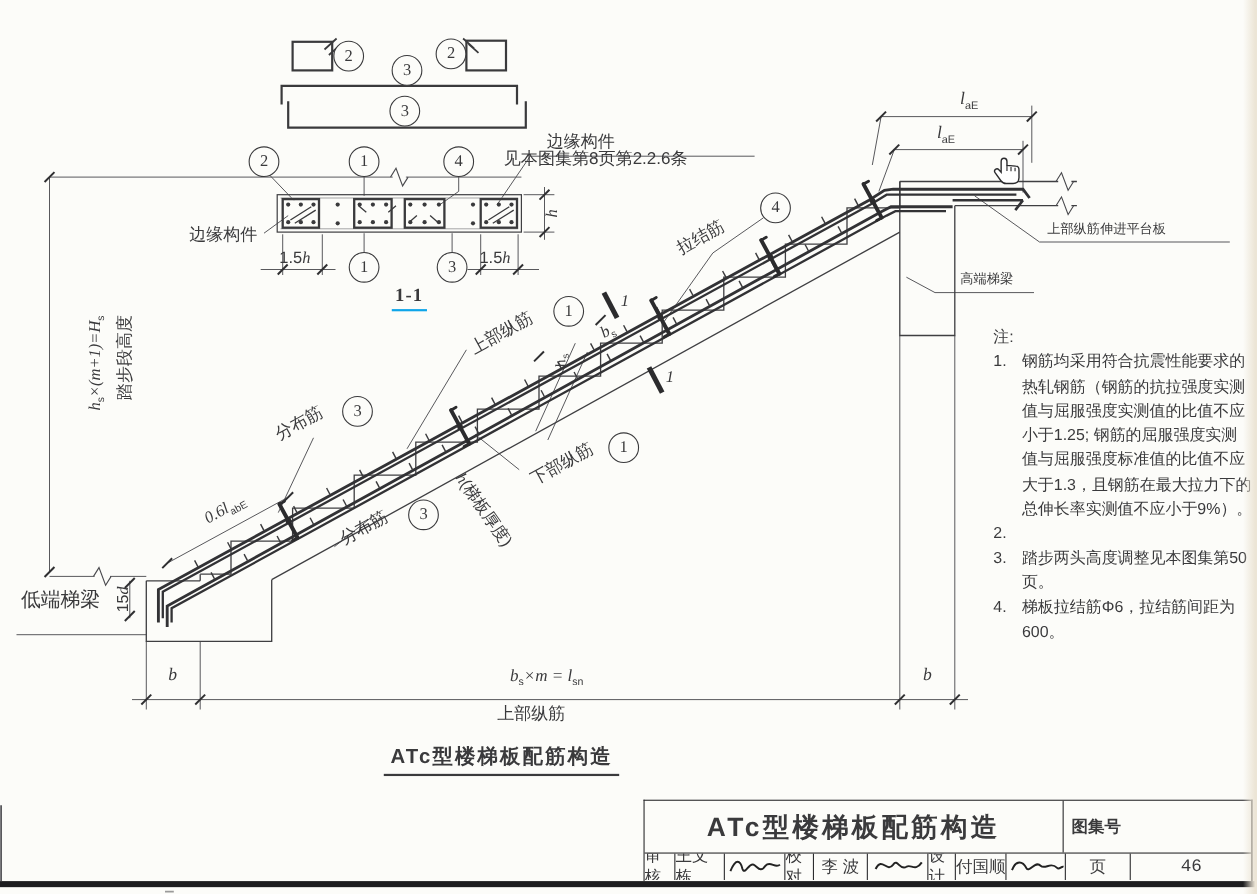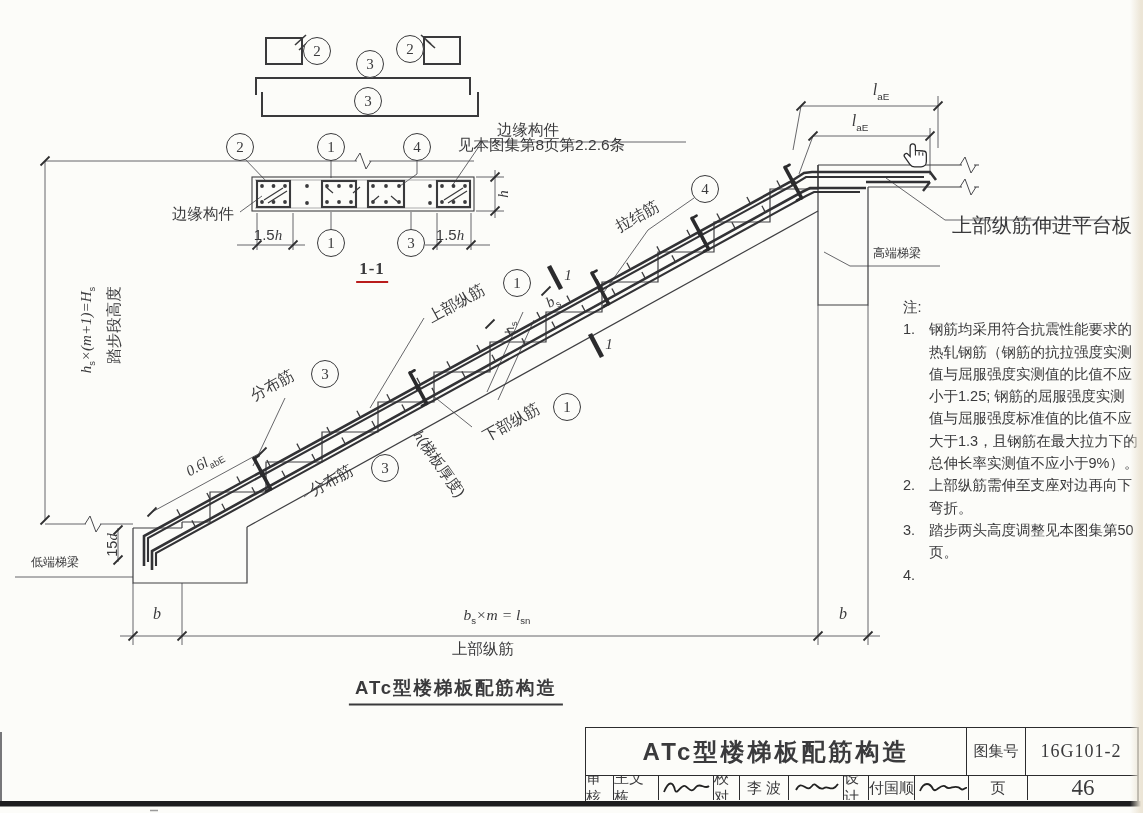--- a/index.html
+++ b/index.html
@@ -15,43 +15,43 @@
   .r-90{transform:translate(-50%,-50%) rotate(-90deg);}
   .r-100{transform:translate(-50%,-50%) rotate(-100deg);}
   .r55{transform:translate(-50%,-50%) rotate(55deg);}
   .vi{font-family:"Liberation Serif",serif;font-style:italic;}
   sub{font-size:0.62em;}
   .co{position:absolute;width:26px;height:26px;border:1.4px solid #3a3a3c;border-radius:50%;
       background:#fcfcf9;display:flex;align-items:center;justify-content:center;
       font:15px "Liberation Serif",serif;transform:translate(-50%,-50%);}
   .secmark{position:absolute;font:italic 15px "Liberation Serif",serif;transform:translate(-50%,-50%);}
   .sec-title{position:absolute;font:bold 17px "Liberation Serif",serif;letter-spacing:1px;
-      border-bottom:2px solid #b91c1c;padding:0 3px 2px 3px;transform:translate(-50%,-50%);}
+      border-bottom:2px solid #0ea5e9;padding:0 3px 2px 3px;transform:translate(-50%,-50%);}
   .caption{position:absolute;left:456px;top:690px;transform:translate(-50%,-50%);
       font-size:18.5px;font-weight:600;letter-spacing:2px;border-bottom:2px solid #3a3a3c;
       padding:0 6px 4px 6px;}
   .notes{position:absolute;left:903px;top:296px;width:236px;font-size:14.5px;line-height:22.3px;}
   .notes .nt{margin-bottom:0px;}
   .note-item{display:flex;}
   .note-item .num{width:26px;flex:none;}
   .note-item .txt{flex:1;}
   
   .tblock{position:absolute;left:585px;top:727px;width:554px;height:74px;
       border-top:1.8px solid #2c2c2e;border-left:1.8px solid #2c2c2e;border-right:1.4px solid #2c2c2e;
       box-sizing:border-box;}
   .tb-row1{display:flex;height:48px;border-bottom:1.3px solid #2c2c2e;box-sizing:border-box;}
   .tb-row2{display:flex;height:24px;}
   .tb-cell{display:flex;align-items:center;justify-content:center;box-sizing:border-box;
       border-right:1.3px solid #2c2c2e;font-size:15px;overflow:hidden;}
   .tb-cell:last-child{border-right:none;}
   .tb-title{flex:none;width:381px;font-size:24px;font-weight:bold;letter-spacing:3px;}
-  .tb-atlas-label{flex:none;width:59px;}
+  .tb-atlas-label{flex:none;width:59px;font-weight:bold;}
   .tb-atlas-no{flex:none;width:110px;font-size:18px;font-family:"Liberation Serif",serif;letter-spacing:1px;}
   .tb-page-label{flex:none;width:59px;}
-  .tb-page-no{flex:none;width:110px;font-size:23px;font-family:Liberation Serif, serif;}
+  .tb-page-no{flex:none;width:110px;font-size:16px;font-family:Liberation Mono, monospace;}
   .sig svg{display:block;}
 </style>
 </head>
 <body>
 
 <div class="page">
 
   <svg class="draw" width="1143" height="813" viewBox="0 0 1143 813">
 
     <g stroke="#56565a" stroke-width="0.9" fill="none">
@@ -301,56 +301,55 @@
   <div class="lbl r-29" style="left:331px;top:480px">分布筋</div>
   <div class="lbl r55" style="left:439px;top:464px;font-size:15px"><span class="vi">h</span><span>(梯板厚度)</span></div>
   <div class="secmark" style="left:568px;top:275px">1</div>
   <div class="secmark" style="left:609px;top:344px">1</div>
   <div class="lbl r-29" style="left:553px;top:302px;font-size:15px"><span class="vi">b</span><sub>s</sub></div>
   <div class="lbl r-100" style="left:511px;top:328px;font-size:14px"><span class="vi">h</span><sub>s</sub></div>
   <div class="lbl" style="left:881px;top:92px;font-size:16px"><span class="vi">l</span><sub>aE</sub></div>
   <div class="lbl" style="left:860px;top:123px;font-size:16px"><span class="vi">l</span><sub>aE</sub></div>
   <div class="lbl r-29" style="left:205px;top:464px;font-size:15px"><span class="vi">0.6l</span><sub>abE</sub></div>
   <div class="lbl r-90" style="left:113px;top:545px;font-size:14.5px"><span>15</span><span class="vi">d</span></div>
-  <div class="lbl anchor-left" style="left:952px;top:214px;font-size:20px">上部纵筋伸进平台板</div>
+  <div class="lbl anchor-left" style="left:952px;top:202px;font-size:12px">上部纵筋伸进平台板</div>
   <div class="lbl" style="left:897px;top:254px;font-size:12px">高端梯梁</div>
-  <div class="lbl" style="left:55px;top:563px;font-size:12px">低端梯梁</div>
+  <div class="lbl" style="left:55px;top:546px;font-size:18px">低端梯梁</div>
   <div class="lbl r-90" style="left:88px;top:330px;font-size:15px"><span class="vi">h</span><sub>s</sub><span class="vi">×(m+1)=H</span><sub>s</sub></div>
   <div class="lbl r-90" style="left:114px;top:325px">踏步段高度</div>
   <div class="lbl vi" style="left:157px;top:614px;font-size:16px">b</div>
   <div class="lbl vi" style="left:843px;top:614px;font-size:16px">b</div>
   <div class="lbl" style="left:497px;top:616px;font-size:15.5px"><span class="vi">b</span><sub>s</sub><span class="vi">×m = l</span><sub>sn</sub></div>
   <div class="lbl" style="left:483px;top:649px">上部纵筋</div>
 
   <div class="notes">
     <div class="nt">注:</div>
     <div class="note-item">
       <span class="num">1.</span>
       <span class="txt">钢筋均采用符合抗震性能要求的热轧钢筋（钢筋的抗拉强度实测值与屈服强度实测值的比值不应小于1.25; 钢筋的屈服强度实测值与屈服强度标准值的比值不应大于1.3，且钢筋在最大拉力下的总伸长率实测值不应小于9%）。</span>
     </div>
     <div class="note-item">
       <span class="num">2.</span>
-      <span class="txt">上部纵筋需伸至支座对边再向下弯折。</span>
     </div>
     <div class="note-item">
       <span class="num">3.</span>
       <span class="txt">踏步两头高度调整见本图集第50页。</span>
     </div>
     <div class="note-item">
       <span class="num">4.</span>
+      <span class="txt">梯板拉结筋Φ6，拉结筋间距为600。</span>
     </div>
   </div>
 
   <div class="caption">ATc型楼梯板配筋构造</div>
 
   <div class="tblock">
     <div class="tb-row1">
       <div class="tb-cell tb-title">ATc型楼梯板配筋构造</div>
       <div class="tb-cell tb-atlas-label">图集号</div>
-      <div class="tb-cell tb-atlas-no">16G101-2</div>
     </div>
     <div class="tb-row2">
       <div class="tb-cell" style="width:28px">审核</div>
       <div class="tb-cell" style="width:45px">王文栋</div>
       <div class="tb-cell sig" style="width:55px">
         <svg width="50" height="20">
             <path d="M3,14 C8,2 12,4 14,12 C16,18 20,6 24,8 C28,10 30,16 35,9 C39,4 44,12 48,8" fill="none" stroke="#222" stroke-width="1.8"></path>
           </svg>
       </div>
       <div class="tb-cell" style="width:26px">校对</div>

